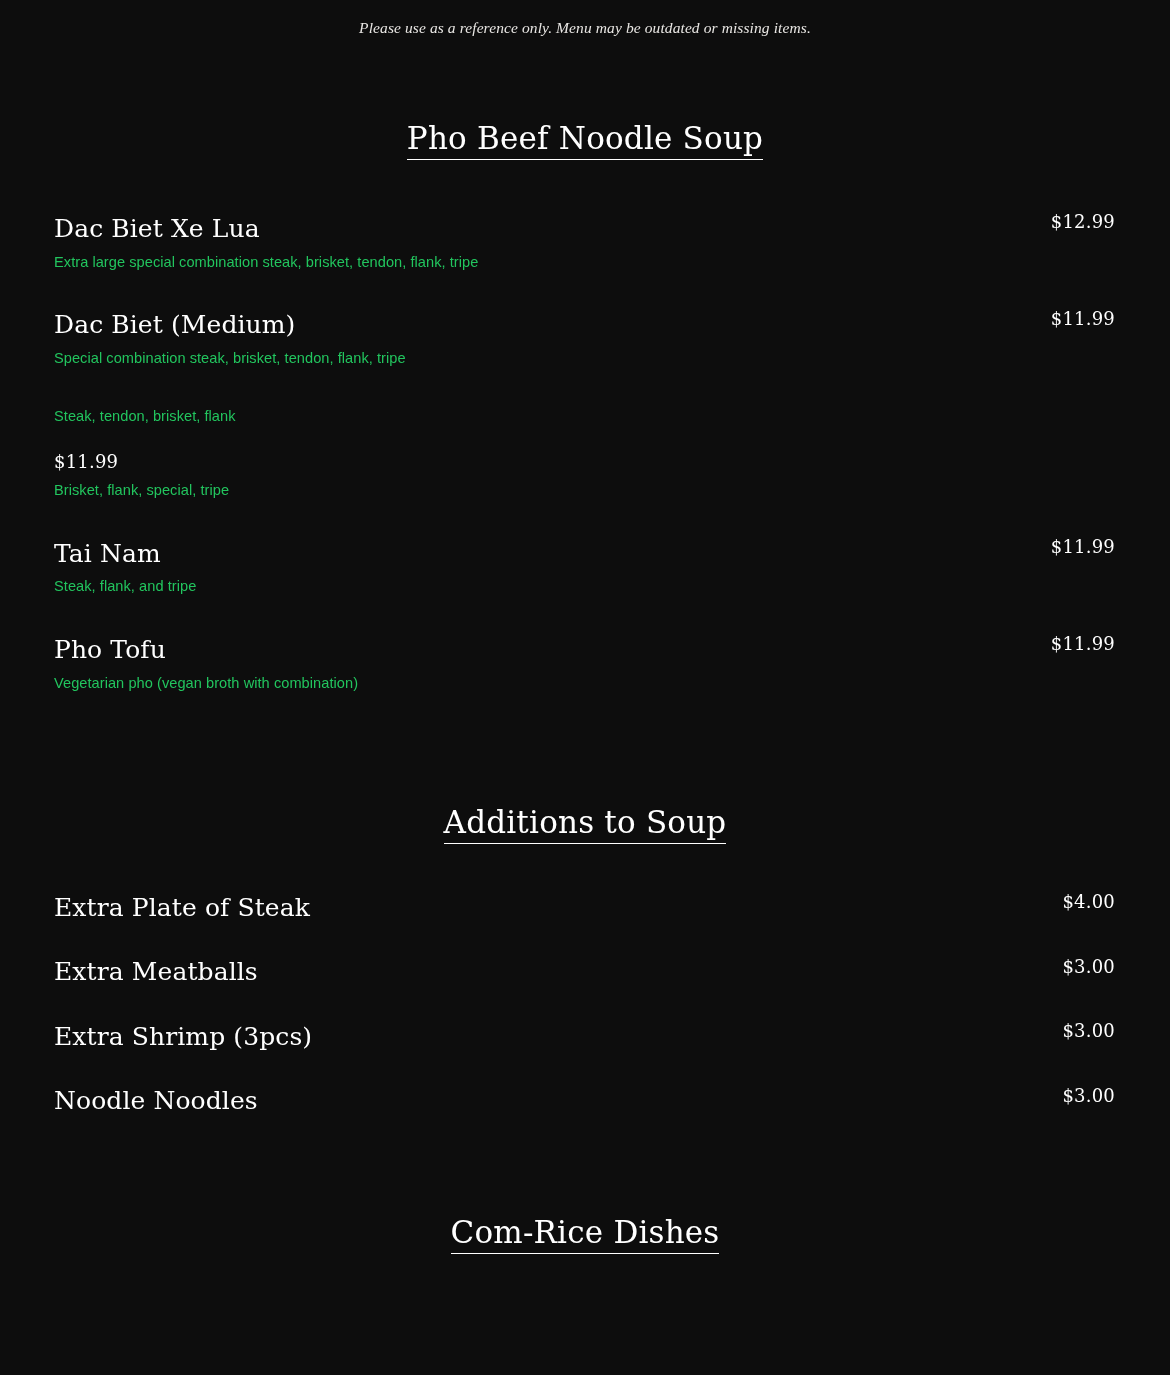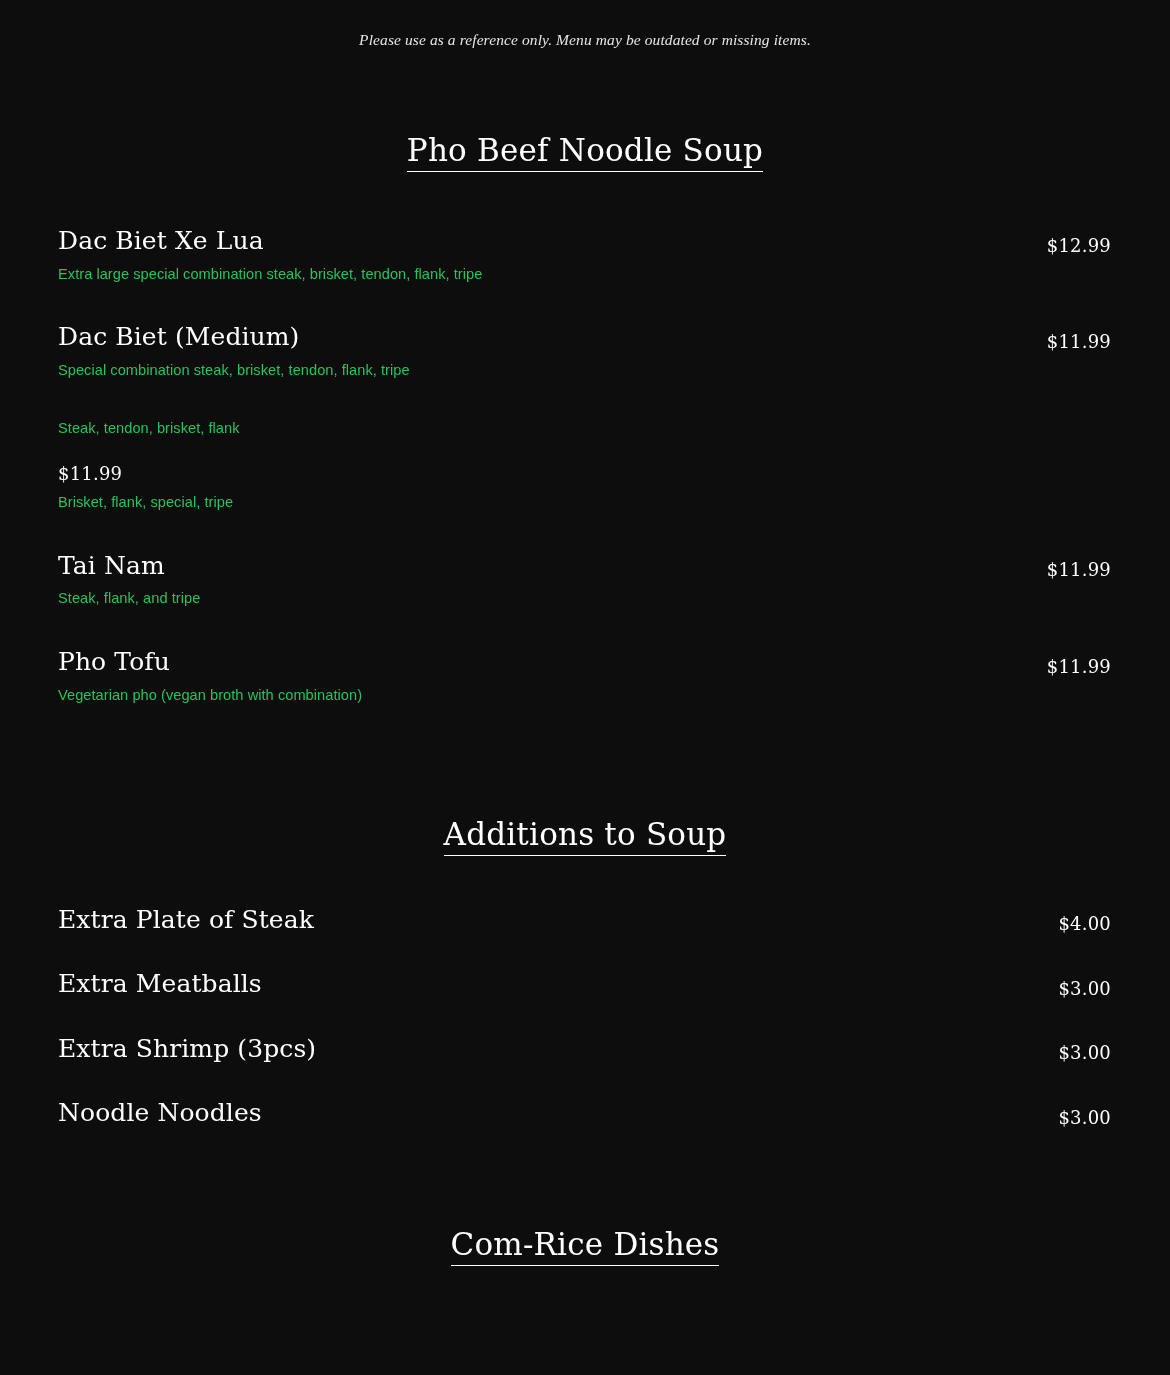--- a/index.html
+++ b/index.html
@@ -10,34 +10,34 @@
     width: 1170px;
   }
   body {
     font-family: "Liberation Sans", sans-serif;
     color: #f3f1ee;
   }
   .page {
     width: 1170px;
     min-height: 1375px;
     background: #0d0d0d;
-    padding: 12px;
+    padding: 0;
     position: relative;
   }
   .disclaimer {
     text-align: center;
     font-family: "Liberation Serif", serif;
     font-style: italic;
     font-size: 15.5px;
     color: #e9e7e4;
     padding-top: 19px;
     letter-spacing: 0.1px;
   }
   .section {
-    margin: 9px;
+    margin: 17px;
   }
   .section-title {
     text-align: center;
     font-family: "DejaVu Serif", serif;
     font-size: 31px;
     font-weight: 400;
     color: #ffffff;
     letter-spacing: 0.2px;
     margin: 0;
     padding: 0;
@@ -57,21 +57,21 @@
   }
   .sec-pho .items { padding-top: 54px; }
   .sec-additions .items { padding-top: 49px; }
 
   .item {
     position: relative;
     padding: 0 38px 0 37px;
   }
   .item-row {
     display: flex;
-    align-items: flex-end;
+    align-items: center;
     justify-content: space-between;
   }
   .item-name {
     font-family: "DejaVu Serif", serif;
     font-size: 25px;
     font-weight: 400;
     color: #ffffff;
     line-height: 1.18;
     letter-spacing: 0.1px;
   }

